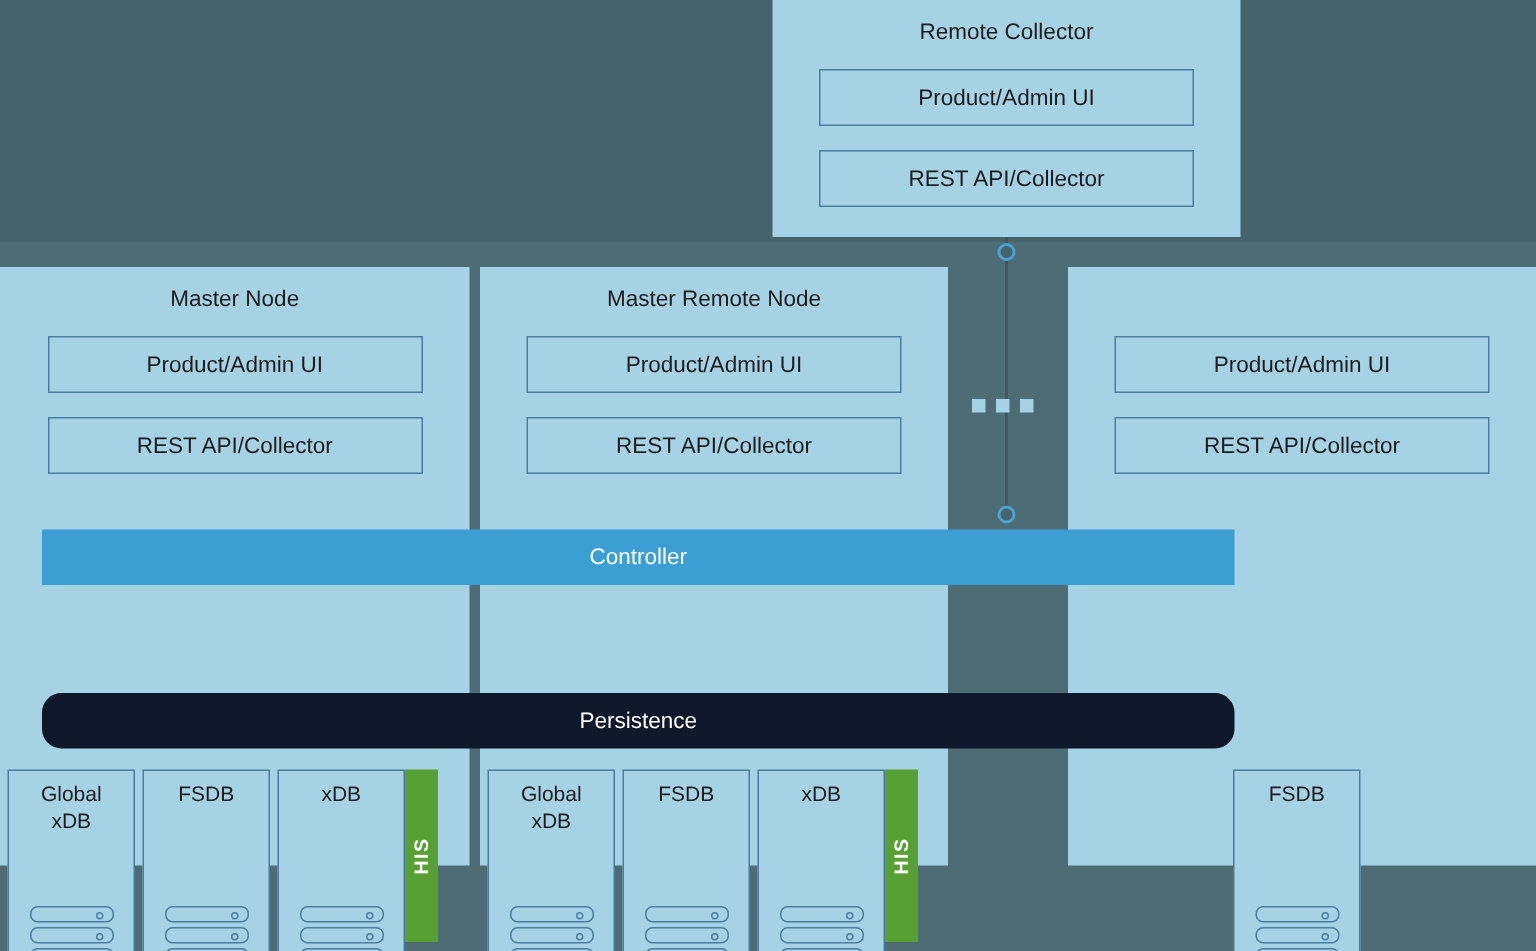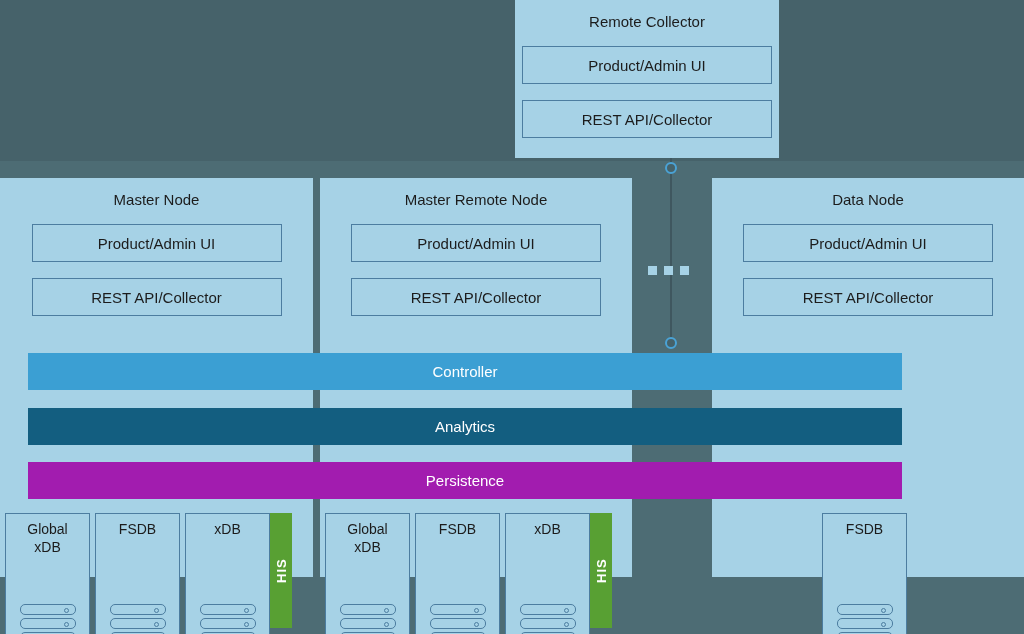--- a/index.html
+++ b/index.html
@@ -27,34 +27,34 @@
   .inner-box{
     position:absolute;left:50%;transform:translateX(-50%);
     width:250px;height:38px;
     border:1px solid #4c7da0;
     background:#a6d2e6;
     display:flex;align-items:center;justify-content:center;
     font-size:15px;color:#1c1c1c;
     box-sizing:border-box;
     text-align:right;
   }
-  .rc-panel{left:515px;top:0;width:264px;height:158px;}
+  .rc-panel{left:515px;top:0;width:312px;height:158px;}
   .node-panel{top:178px;height:399px;}
   .node-master{left:0;width:313px;}
   .node-replica{left:320px;width:312px;}
   .node-data{left:712px;width:312px;}
 
   .bar{
-    position:absolute;left:28px;width:874px;height:37px;
+    position:absolute;left:28px;width:795px;height:37px;
     display:flex;align-items:center;justify-content:center;
     color:#ffffff;font-size:15px;
   }
   .bar-controller{top:353px;background:#3b9fd3;}
   .bar-analytics{top:408px;background:#135e80;}
-  .bar-persistence{top:462px;background:#a21caf;}
+  .bar-persistence{top:462px;background:#0f172a;border-radius:13px;}
 
   .connector-line{
     position:absolute;left:670px;top:158px;width:2px;height:188px;
     background:#3f575f;
   }
   .connector-node{
     position:absolute;width:8px;height:8px;border-radius:50%;
     border:2px solid #4aa3d6;background:#46626a;
     left:665px;
   }
@@ -128,27 +128,25 @@
     <div class="inner-box" style="top:100px;">REST API/Collector</div>
   </div>
 
   <div class="panel node-panel node-replica">
     <div class="panel-title">Master Remote Node</div>
     <div class="inner-box" style="top:46px;">Product/Admin UI</div>
     <div class="inner-box" style="top:100px;">REST API/Collector</div>
   </div>
 
   <div class="panel node-panel node-data">
-    <div class="panel-title">Data Node</div>
     <div class="inner-box" style="top:46px;">Product/Admin UI</div>
     <div class="inner-box" style="top:100px;">REST API/Collector</div>
   </div>
 
   <div class="bar bar-controller">Controller</div>
-  <div class="bar bar-analytics">Analytics</div>
   <div class="bar bar-persistence">Persistence</div>
 
   <div class="db-box" style="left:5px;">
     <div class="db-label">Global
 xDB</div>
     <div class="disks">
       <div class="disk"></div>
       <div class="disk"></div>
       <div class="disk"></div>
     </div>

